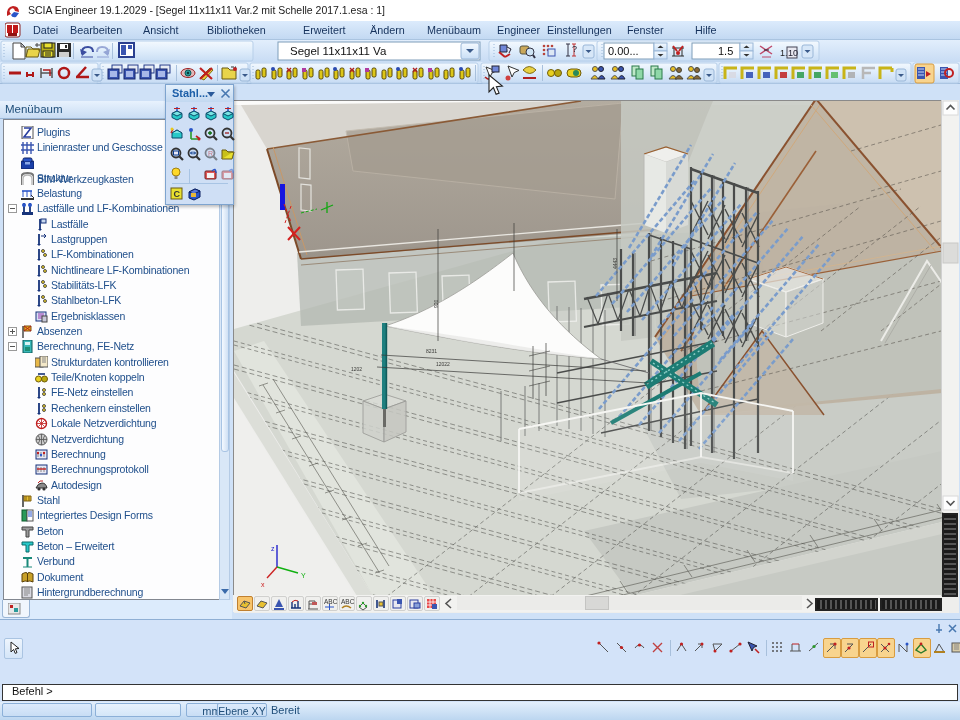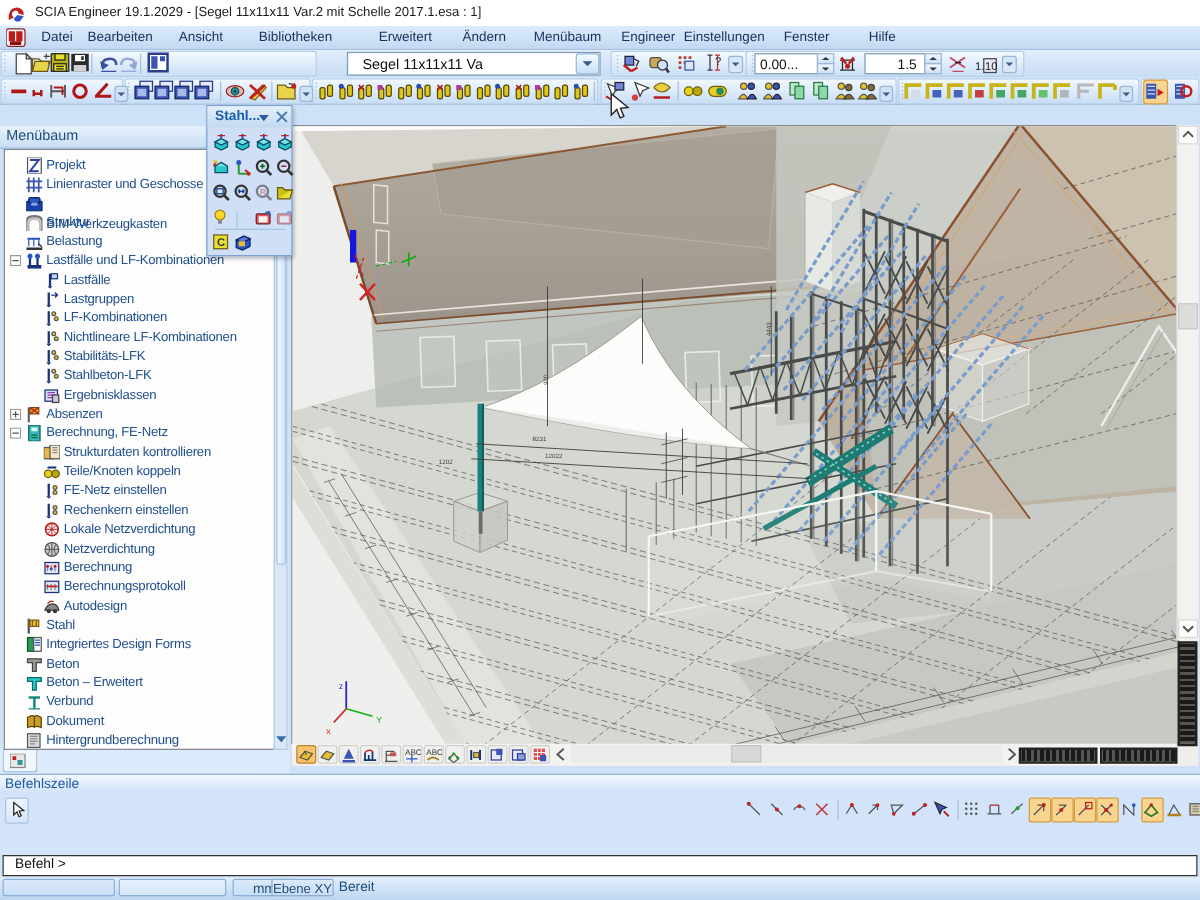--- a/index.html
+++ b/index.html
@@ -780,21 +780,21 @@
 <div class="abs" id="hstripe1"></div>
 <div class="abs" id="hstripe2"></div>
 <div class="abs" id="leftpanel"></div>
 <div class="abs" id="mbheader">Menübaum</div>
 <div class="abs" id="tree">
 <div class="trow" style="left:0;top:4.5px">
 <svg style="position:absolute;left:17px;top:1px" width="13" height="13">
           <rect x="1" y="0" width="11" height="13" fill="#fff" stroke="#555"></rect>
           <path d="M3 2 h7 l-7 9 h7" stroke="#2a3f9f" fill="none" stroke-width="1.6"></path>
         </svg>
-<span style="position:absolute;left:33px;top:1px">Projekt</span>
+<span style="position:absolute;left:33px;top:1px">Plugins</span>
 </div>
 <div class="trow" style="left:0;top:19.9px">
 <svg style="position:absolute;left:17px;top:1px" width="13" height="13">
           <path d="M2 1 v12 M6 1 v12 M10 1 v12 M0 4 h13 M0 9 h13" stroke="#3a55b0" stroke-width="1.4" fill="none"></path>
         </svg>
 <span style="position:absolute;left:33px;top:1px">Linienraster und Geschosse</span>
 </div>
 <div class="trow" style="left:0;top:35.2px">
 <svg style="position:absolute;left:17px;top:1px" width="13" height="13">
           <rect x="0" y="5" width="13" height="8" rx="1" fill="#1a3fa8" stroke="#0a1f60"></rect>
@@ -1262,21 +1262,20 @@
         <path d="M4 5 h5 M4 7 h5 M4 9 h5" stroke="#888"></path>
       </svg>
 
 <svg style="position:absolute;left:934px;top:3px" width="10" height="11">
         <path d="M5 1 v6 M2 7 h6 M5 7 v3" stroke="#4878b0" stroke-width="1.4" fill="none"></path>
       </svg>
 <svg style="position:absolute;left:948px;top:4px" width="10" height="10">
         <path d="M1 1 l7 7 M8 1 l-7 7" stroke="#4878b0" stroke-width="1.5"></path>
       </svg>
 </div>
-<div class="abs" id="cmdheader">Befehlszeile</div>
 <div class="abs" id="cmdinput">Befehl &gt;</div>
 <div class="abs" id="statusbar">
 <div class="scell" style="left:2px;width:90px"></div>
 <div class="scell" style="left:95px;width:86px;background:linear-gradient(#e8f2fd,#d4e6f8)"></div>
 <div class="scell" style="left:186px;width:51px;padding-top:1px">mm</div>
 <div class="scell" style="left:217px;width:50px;padding-top:1px;font-size:10.5px">Ebene XY</div>
 <span style="position:absolute;left:271px;top:2px">Bereit</span>
 </div>
 <svg class="abs" style="left:486px;top:74px;z-index:50" width="20" height="26">
       <path d="M3 1 v17 l4.4-4.4 2.7 6.7 3-1.2 -2.7-6.5 6-0.6 z" fill="#fff" stroke="#222" stroke-width="1.1"></path>

